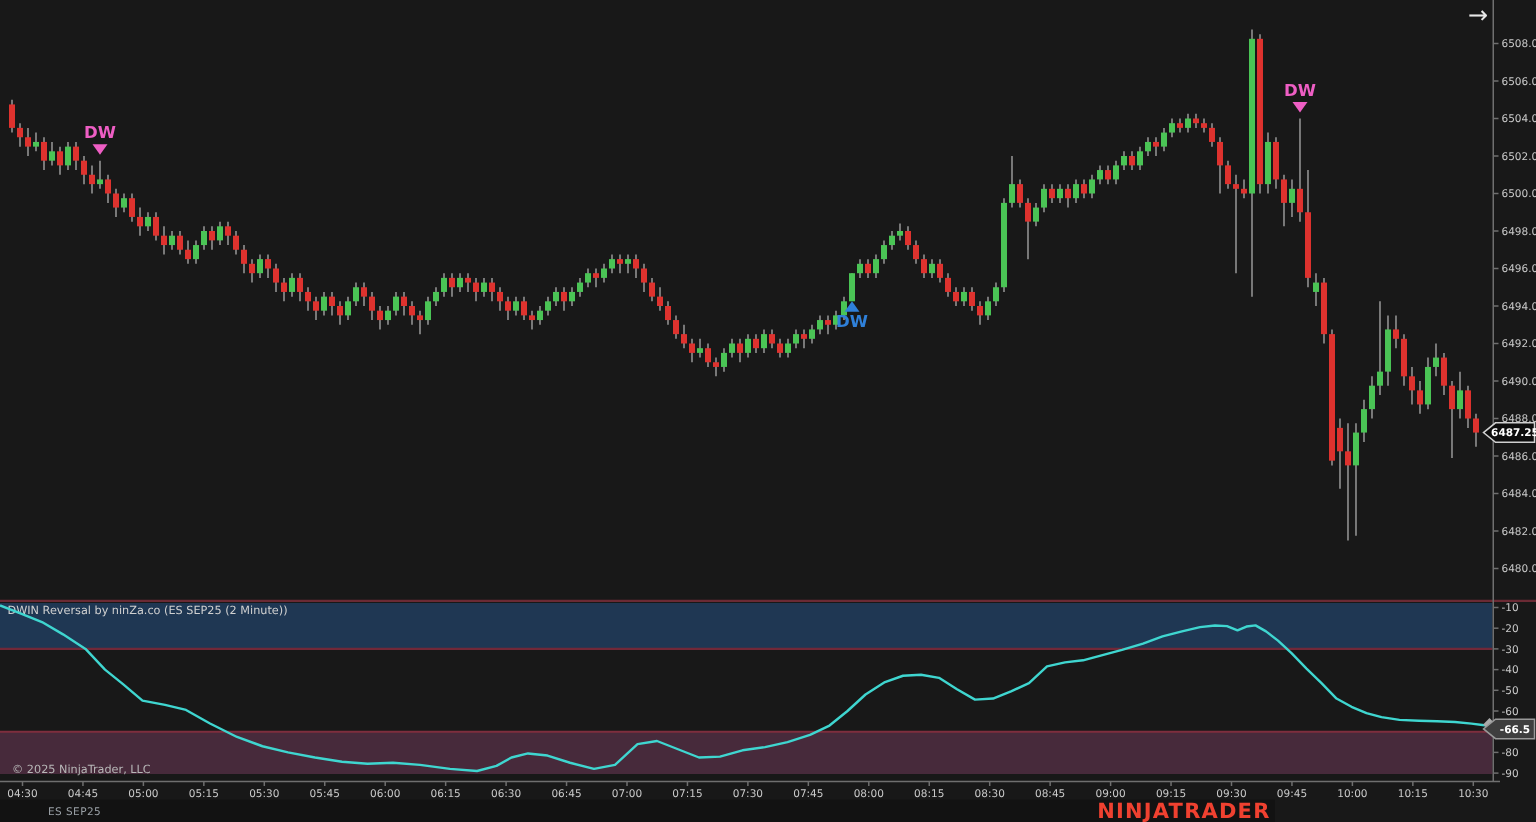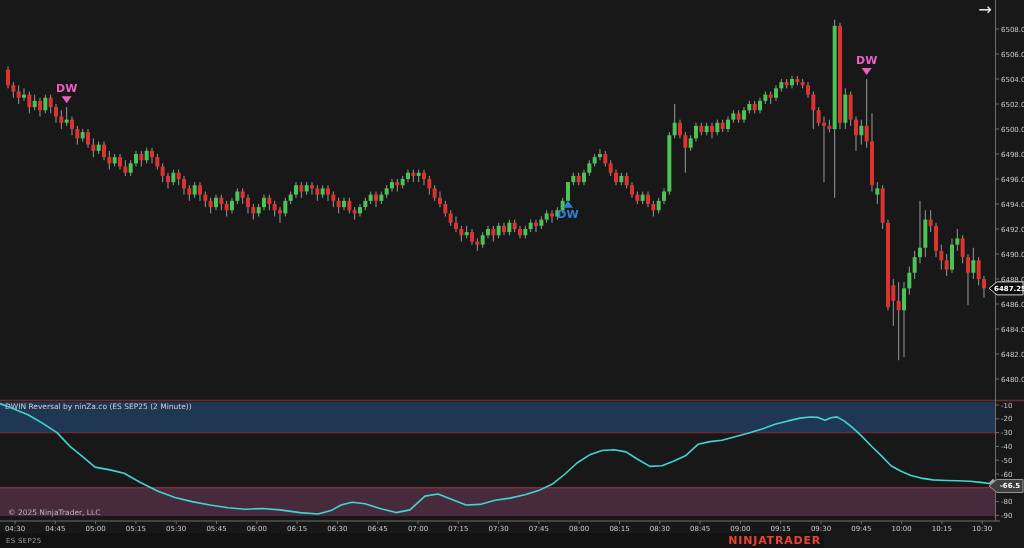--- a/index.html
+++ b/index.html
@@ -2,23 +2,23 @@
 <html><head>
 <meta charset="utf-8">
 <style>
   html,body{margin:0;padding:0;background:#000;}
   .root{position:relative;width:1024px;height:548px;background:#181818;overflow:hidden;
         font-family:"DejaVu Sans",sans-serif;}
   .chart-svg{position:absolute;left:0;top:0;z-index:1;}
   .arrow-btn{position:absolute;right:32px;top:0px;z-index:3;color:#e8e8e8;font-size:16px;
              line-height:20px;cursor:pointer;}
   .bottom-bar{position:absolute;left:0;top:533px;width:824px;height:15px;background:#121212;
-              z-index:3;display:flex;align-items:center;justify-content:space-between;}
+              z-index:3;display:flex;align-items:center;justify-content:space-between;padding-left:26px;}
   .instr-tab{margin-left:6px;font-size:7px;color:#9aa0a6;letter-spacing:.3px;}
-  .nt-logo{margin-right:3px;font-size:11px;font-weight:bold;color:#ef4130;letter-spacing:.8px;}
+  .nt-logo{margin-right:3px;font-size:14px;font-weight:bold;color:#ef4130;letter-spacing:.8px;}
 </style>
 </head>
 <body>
 
 <div class="root">
   <svg class="chart-svg" id="cv" width="1024" height="548">
       <g>
         <rect x="0" y="402" width="995" height="30.599999999999966" fill="#1f3753"></rect>
         <line x1="0" y1="432.59999999999997" x2="995" y2="432.59999999999997" stroke="#722838" stroke-width="1.4"></line>
         <rect x="0" y="487.79999999999995" width="995" height="28.200000000000045" fill="#472a3b"></rect>

